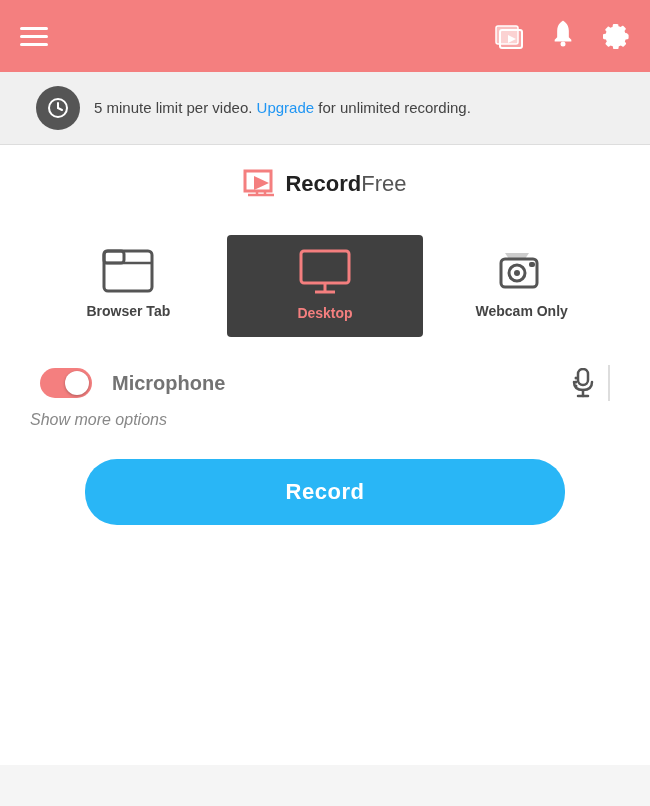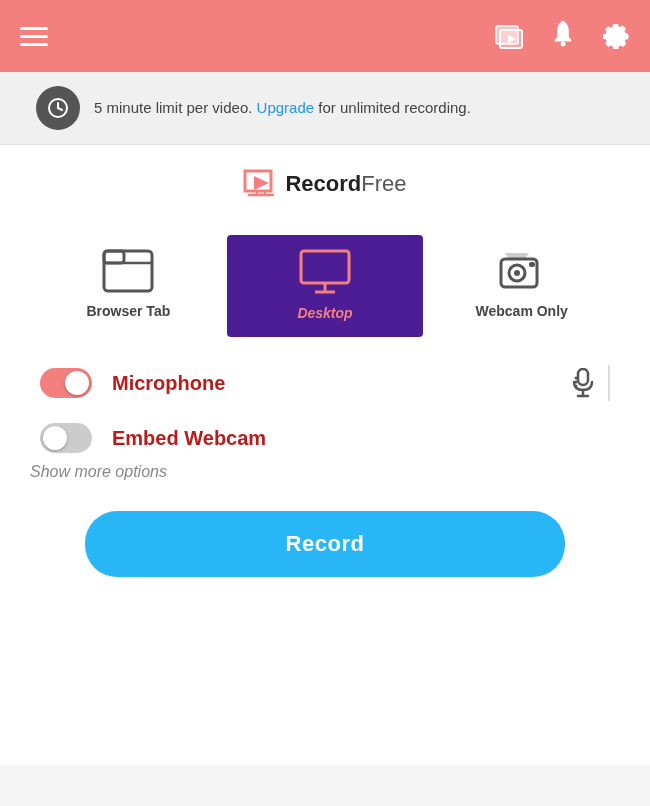--- a/index.html
+++ b/index.html
@@ -150,22 +150,21 @@
       display: flex;
       flex-direction: column;
       align-items: center;
       padding: 14px 10px 16px;
       cursor: pointer;
       border-radius: 4px;
       gap: 10px;
     }
 
     .tab-item.active {
-      background: #4c1d95;
-      font-style: italic;
+      background: #404040;
     }
 
     .tab-label {
       font-size: 14px;
       font-weight: 600;
       color: #444;
     }
 
     .tab-item.active .tab-label {
       color: #f47f7f;
@@ -234,21 +233,21 @@
       top: 3px;
       transition: left 0.2s;
       box-shadow: 0 1px 3px rgba(0,0,0,0.3);
     }
     .toggle-thumb.on { left: 25px; }
     .toggle-thumb.off { left: 3px; }
 
     .control-label {
       font-size: 20px;
       font-weight: 600;
-      color: #b91c1c;
+      color: #737373;
       min-width: 180px;
     }
 
     
     .dropdown-wrap {
       display: flex;
       align-items: center;
       gap: 10px;
       margin-left: auto;
     }
@@ -453,29 +452,20 @@
 
             <circle cx="4" cy="18" r="1.5" fill="#555"></circle>
             <circle cx="4" cy="14" r="1.5" fill="#555"></circle>
             <circle cx="4" cy="10" r="1.5" fill="#555"></circle>
           </svg>
         </div>
         <div class="mic-divider"></div>
       </div>
     </div>
 
-    <div class="control-row">
-
-      <label class="toggle">
-
-        <div class="toggle-track off"></div>
-        <div class="toggle-thumb off"></div>
-      </label>
-      <span class="control-label">Embed Webcam</span>
-    </div>
 
   </div>
 
   <div class="show-more">
     <span>Show more options</span>
   </div>
 
   <button class="record-btn">Record</button>
 
 </main>

